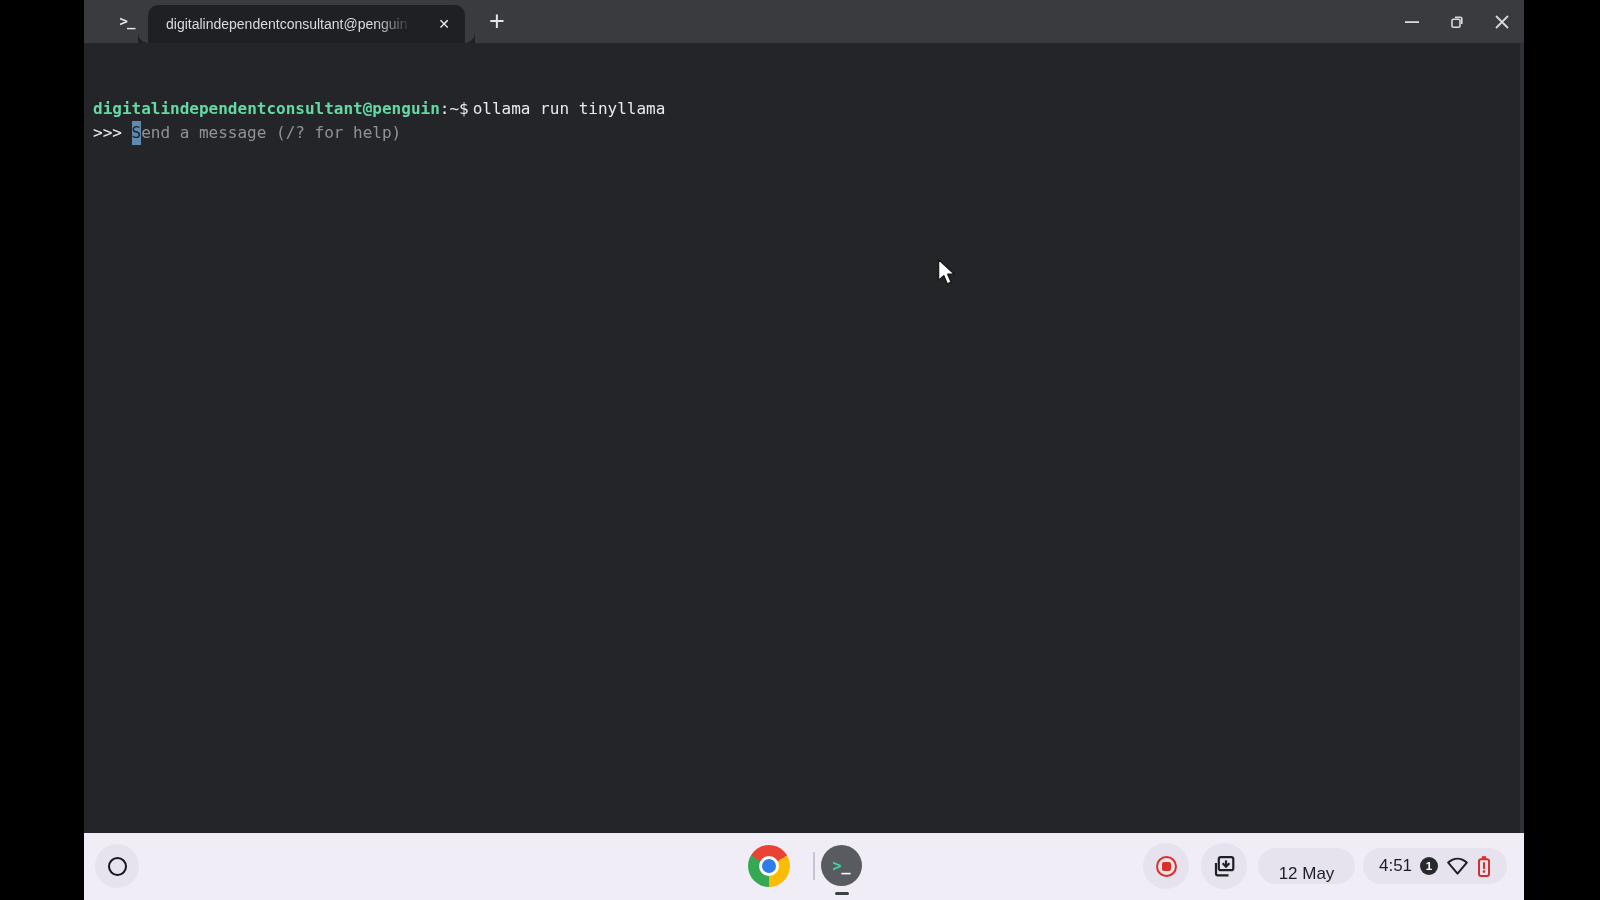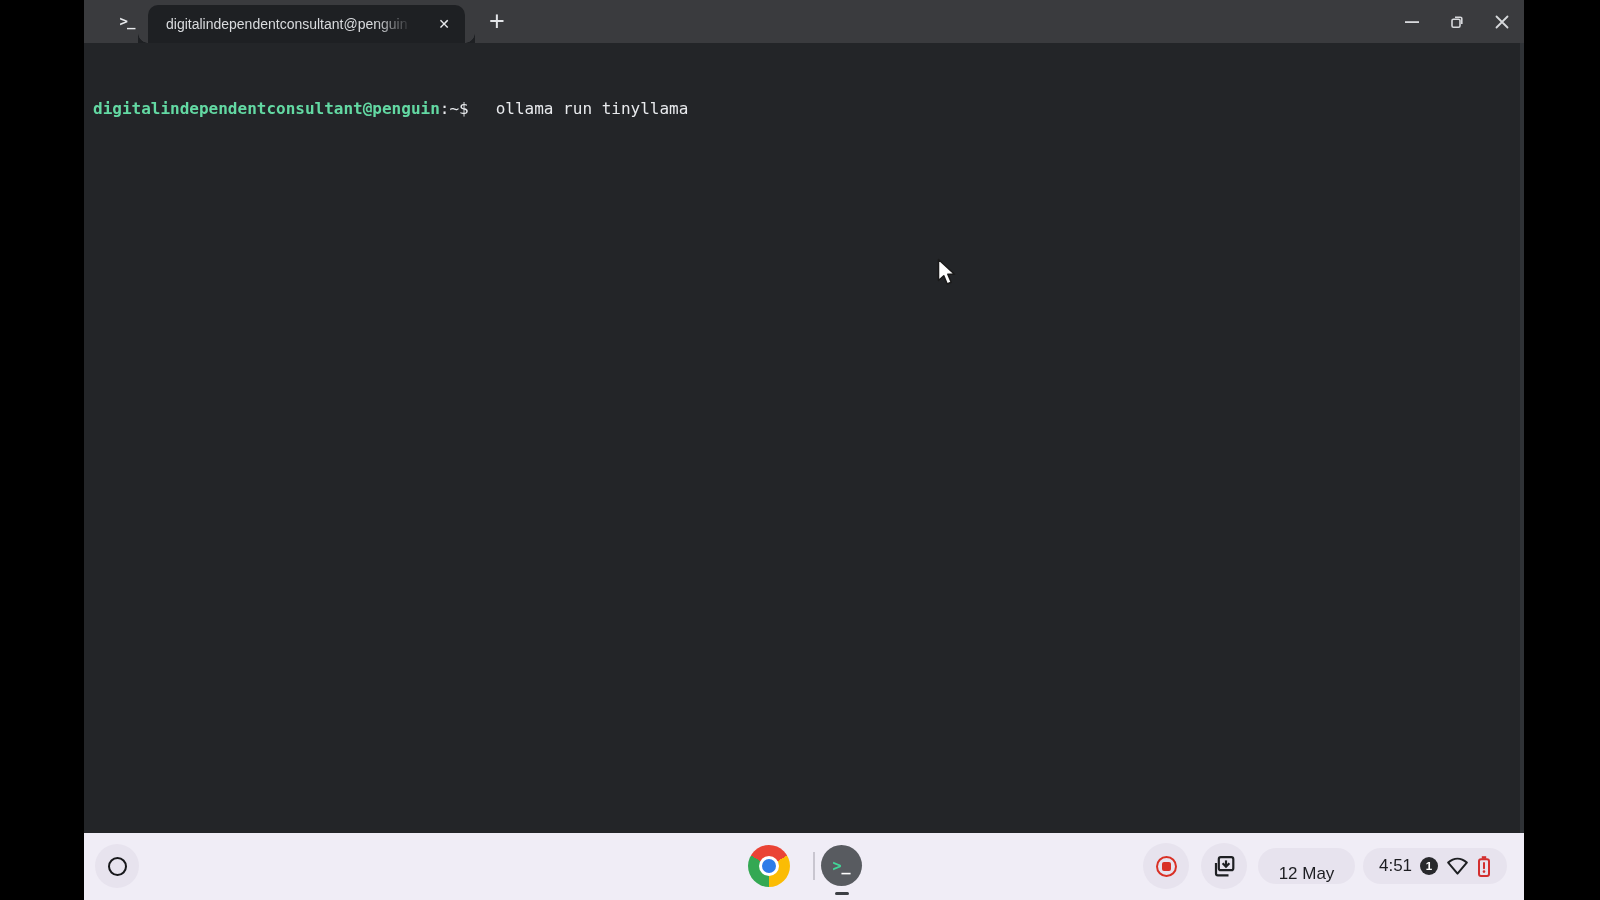--- a/index.html
+++ b/index.html
@@ -36,21 +36,21 @@
   
   .term { position:absolute; left:0; top:43px; width:100%; height:790px; background:#232528;
           font-family:"DejaVu Sans Mono", monospace; font-size:16px; }
   .term-scroll { position:absolute; right:0; top:0; width:4px; height:100%; background:#2f3236; }
   .tline { position:absolute; left:9px; height:24px; line-height:24px; white-space:pre; }
   .l1 { top:54px; }
   .l2 { top:78px; }
   .c-green { color:#63d9a3; font-weight:bold; }
   .c-fg { color:#e8eaed; }
   .c-dim { color:#8f9398; }
-  .sp-before { margin-left:27px; }
+  .sp-before { margin-left:4px; }
   .cursor { display:inline-block; width:9.64px; margin-left:9.64px; background:#6089ad;
             color:#1d2024; text-align:center; }
 
   
   .shelf { position:absolute; left:0; top:833px; width:1440px; height:67px; background:#f0edf6; }
   .circ-bg { position:absolute; border-radius:50%; background:#e7e3ee; }
   .launcher-bg { left:11px; top:11px; width:44px; height:44px; display:flex;
                  align-items:center; justify-content:center; cursor:pointer; }
   .launcher-ring { width:19px; height:19px; border:2.6px solid #17181b; border-radius:50%; }
 
@@ -122,20 +122,21 @@
           <svg width="16" height="16" viewBox="0 0 16 16" stroke="#d7d9dc" stroke-width="1.8" stroke-linecap="round">
             <path d="M2.5 2.5 L13.5 13.5 M13.5 2.5 L2.5 13.5"></path>
           </svg>
         </button>
       </div>
     </div>
 
     <div class="term">
       <div class="tline l1"><span class="c-green">digitalindependentconsultant@penguin</span><span class="c-fg">:~$</span><span class="c-fg sp-before">ollama run tinyllama</span></div>
 
+      <div class="tline l2"><span class="c-fg">&gt;&gt;&gt;</span><span class="cursor">S</span><span class="c-dim">end a message (/? for help)</span></div>
 
       <div class="term-scroll"></div>
     </div>
   </div>
 
   <div class="shelf">
 
     <div class="circ-bg launcher-bg">
       <div class="launcher-ring"></div>
     </div>

